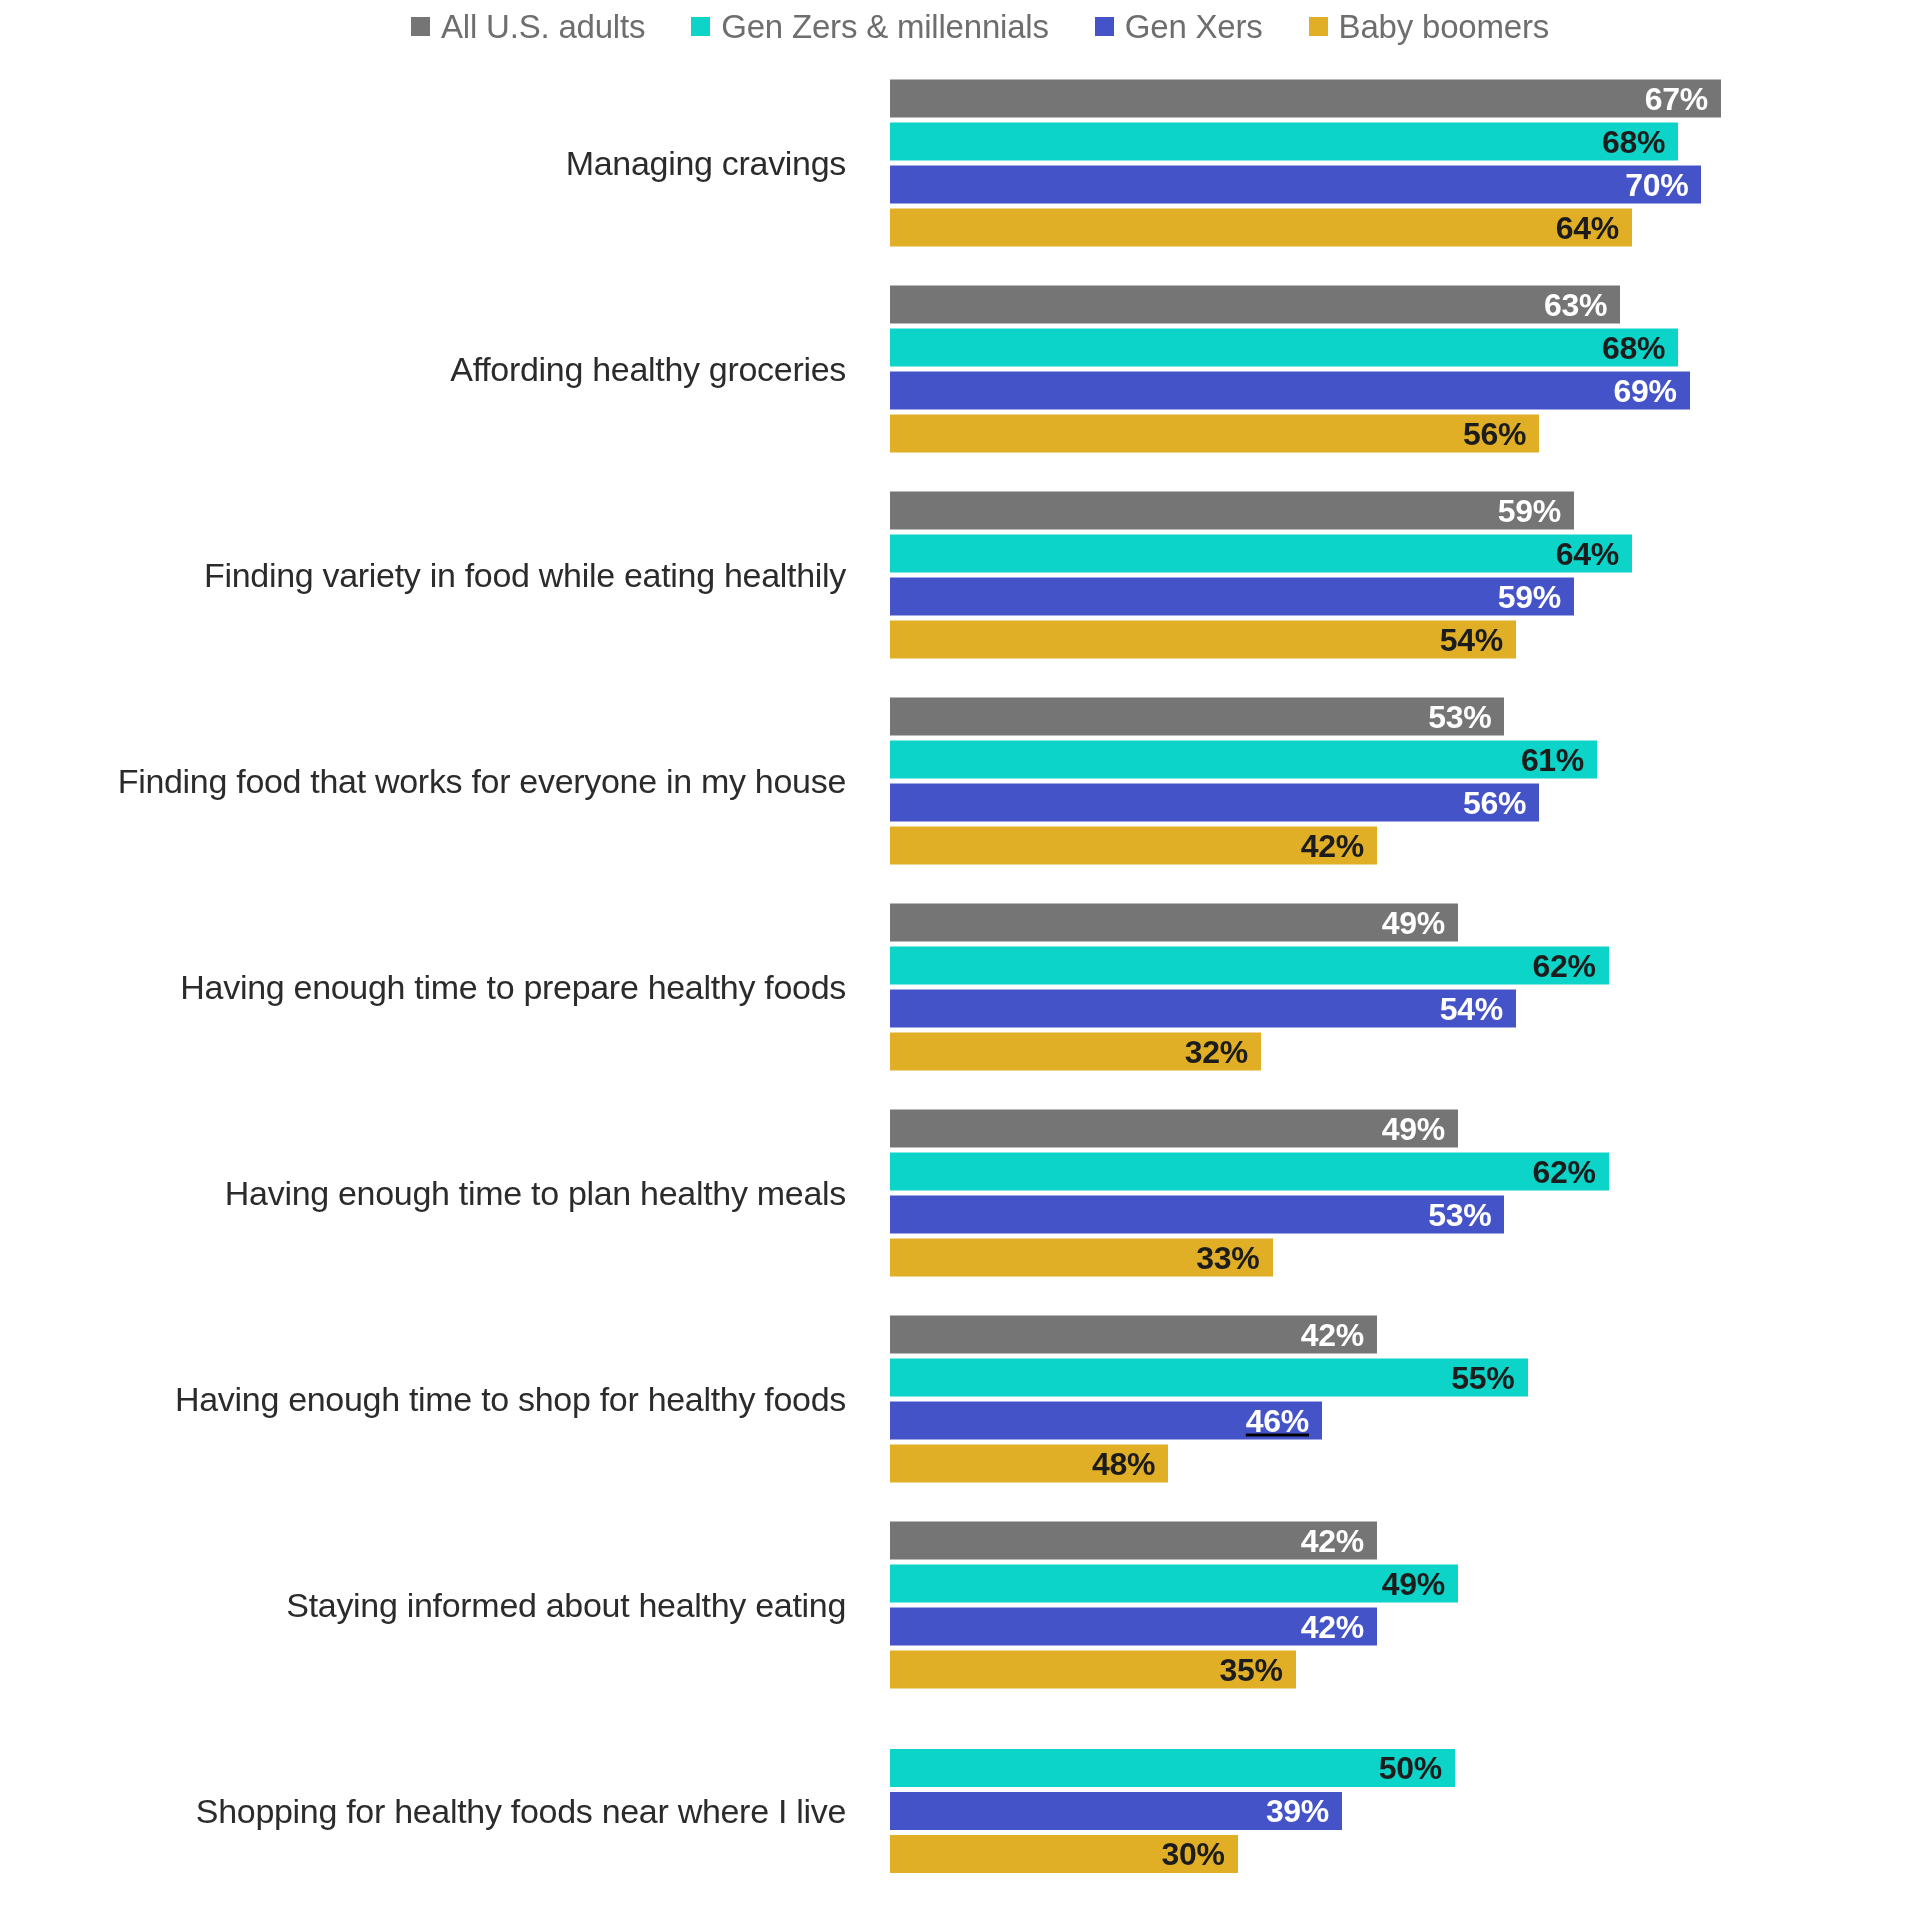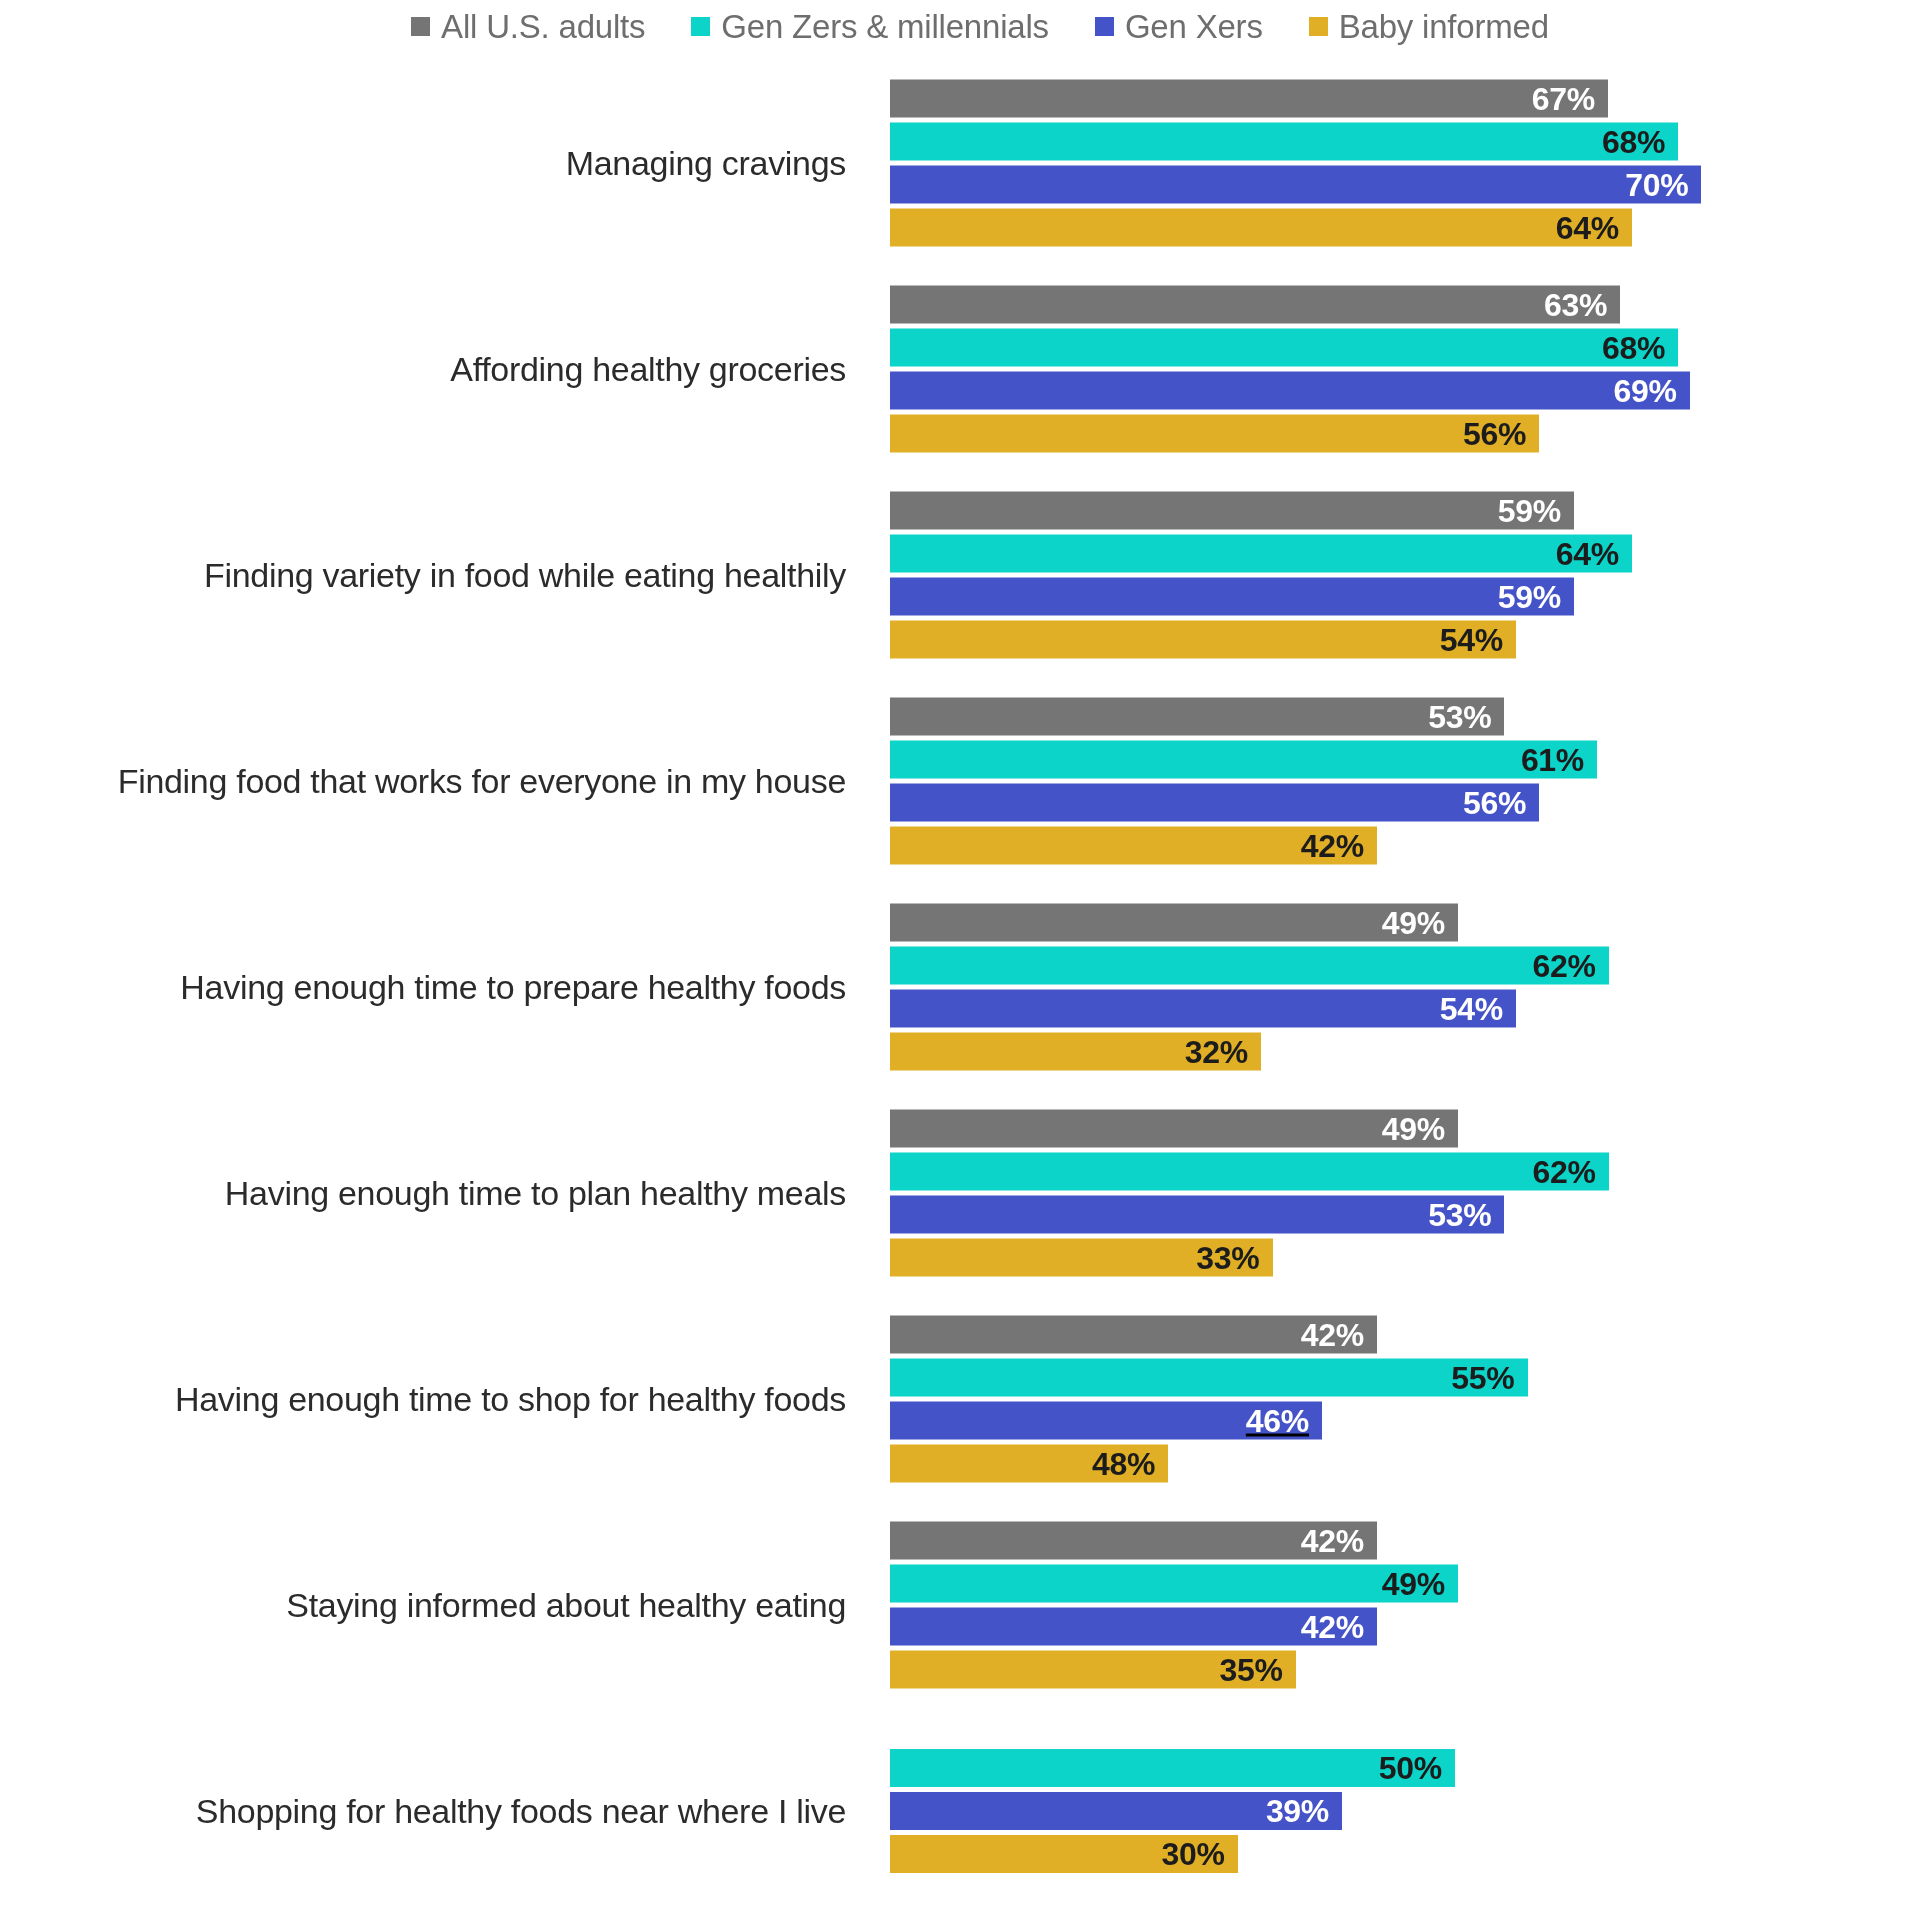--- a/index.html
+++ b/index.html
@@ -138,30 +138,30 @@
       <div class="legend-item">
         <span class="legend-swatch" style="background: rgb(13, 212, 200);"></span>
         <span class="legend-label">Gen Zers &amp; millennials</span>
       </div>
       <div class="legend-item">
         <span class="legend-swatch" style="background: rgb(69, 83, 200);"></span>
         <span class="legend-label">Gen Xers</span>
       </div>
       <div class="legend-item">
         <span class="legend-swatch" style="background: rgb(224, 175, 38);"></span>
-        <span class="legend-label">Baby informed</span>
+        <span class="legend-label">Baby boomers</span>
       </div>
     </div>
 
   <div id="plot">
       <div class="group">
         <div class="cat-label">Managing cravings</div>
         <div class="bars">
           <div class="bar-row">
-            <div class="bar" title="All U.S. adults: 67%" style="width: 718px; background: rgb(117, 117, 117);">
+            <div class="bar" title="All U.S. adults: 67%" style="width: 831px; background: rgb(117, 117, 117);">
               <span class="bar-value v-light">67%</span>
             </div>
           </div>
           <div class="bar-row">
             <div class="bar" title="Gen Zers &amp; millennials: 68%" style="width: 788.182px; background: rgb(13, 212, 200);">
               <span class="bar-value v-dark">68%</span>
             </div>
           </div>
           <div class="bar-row">
             <div class="bar" title="Gen Xers: 70%" style="width: 811.364px; background: rgb(69, 83, 200);">

